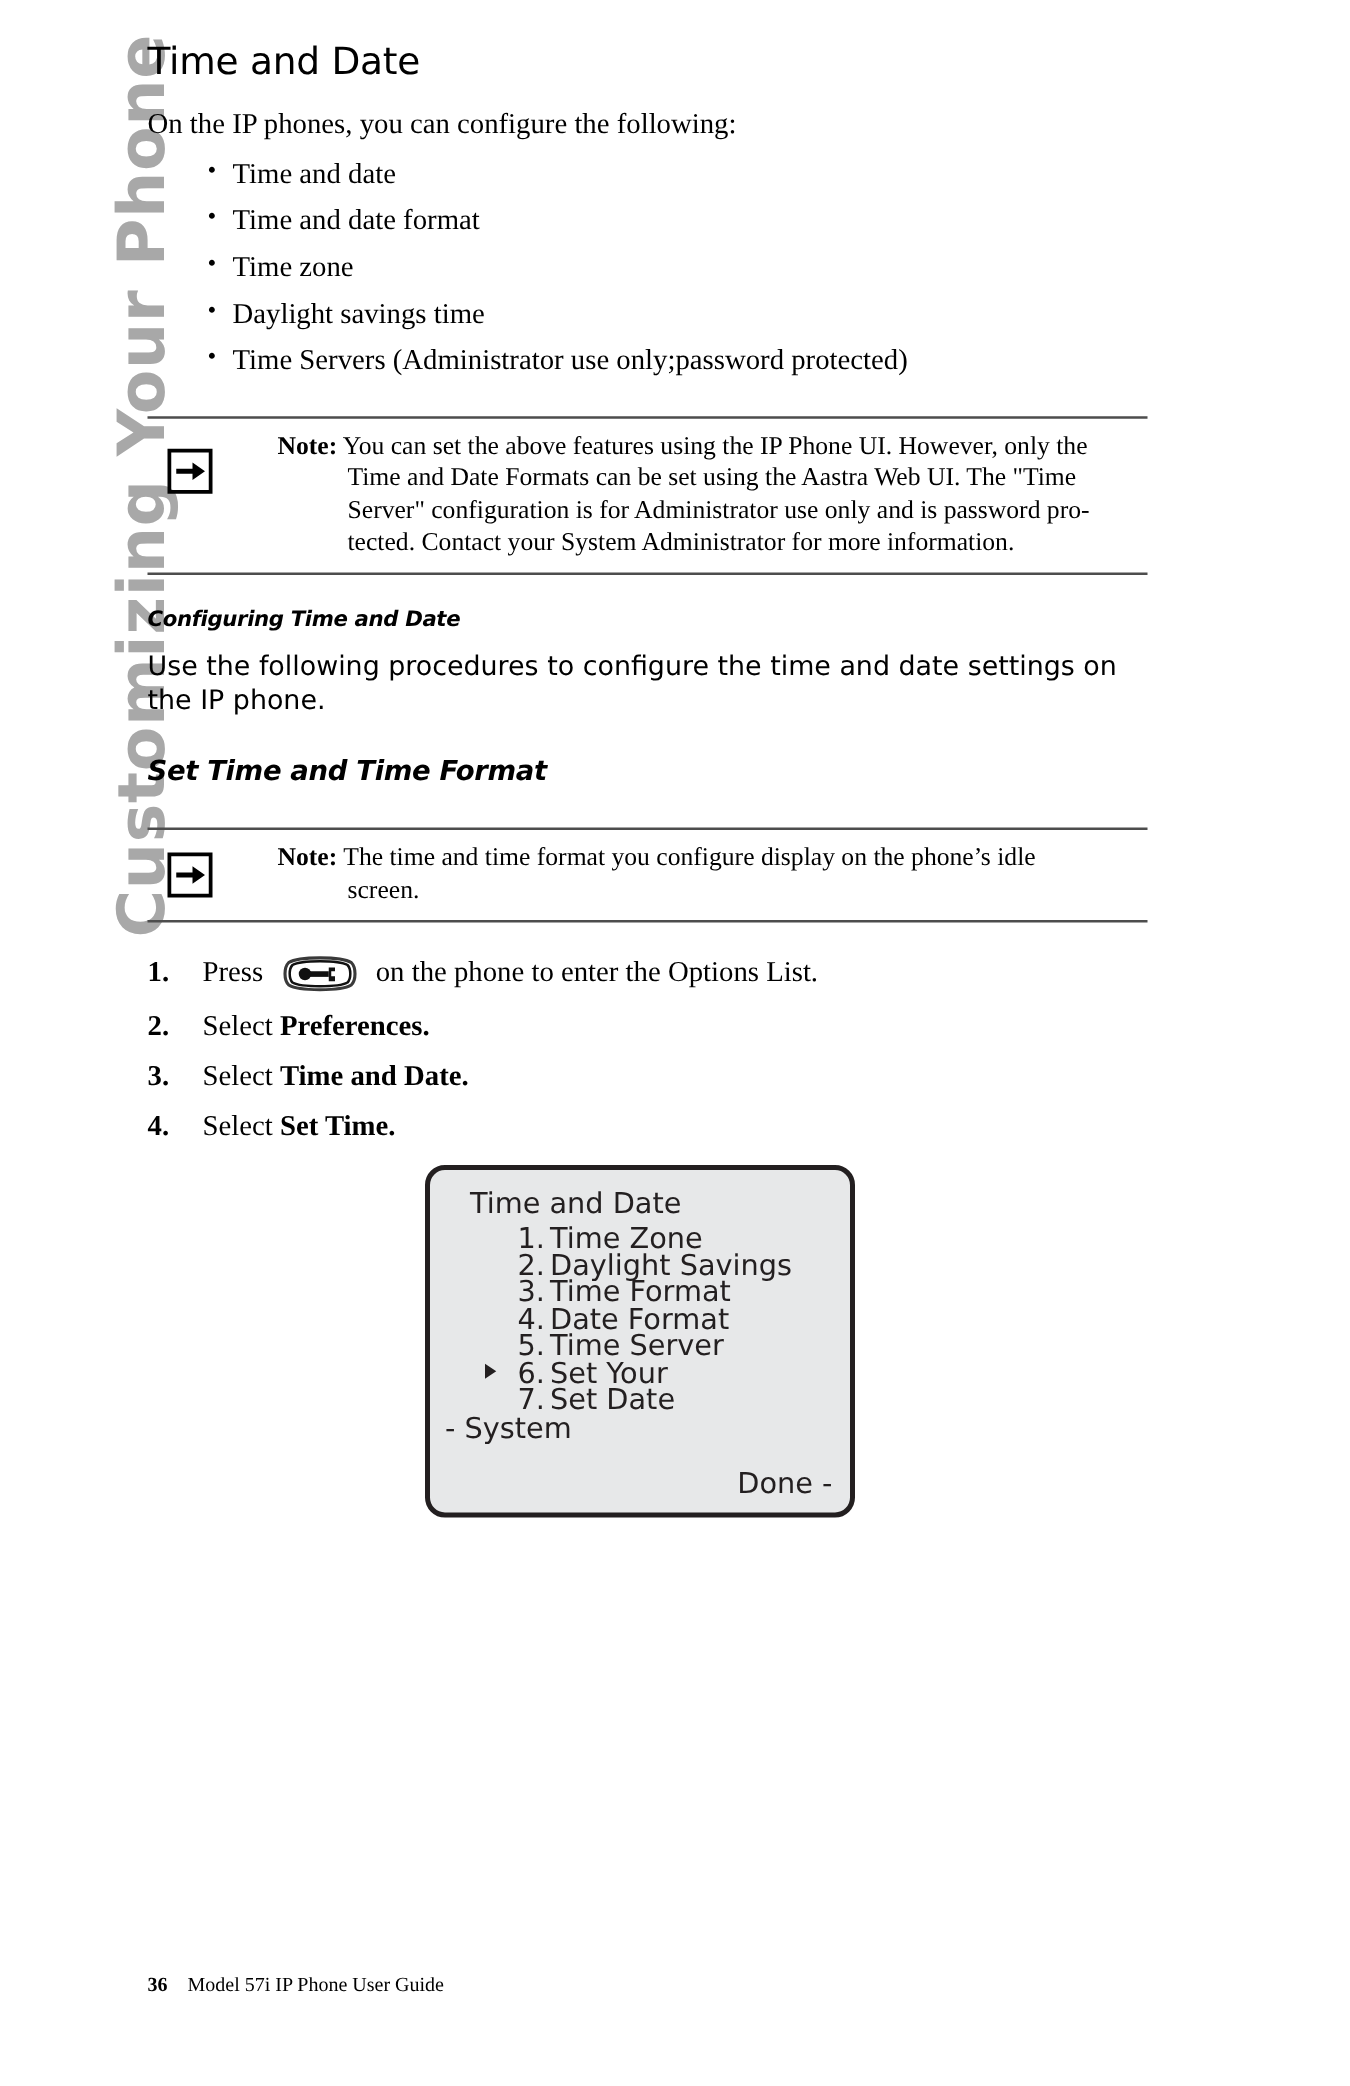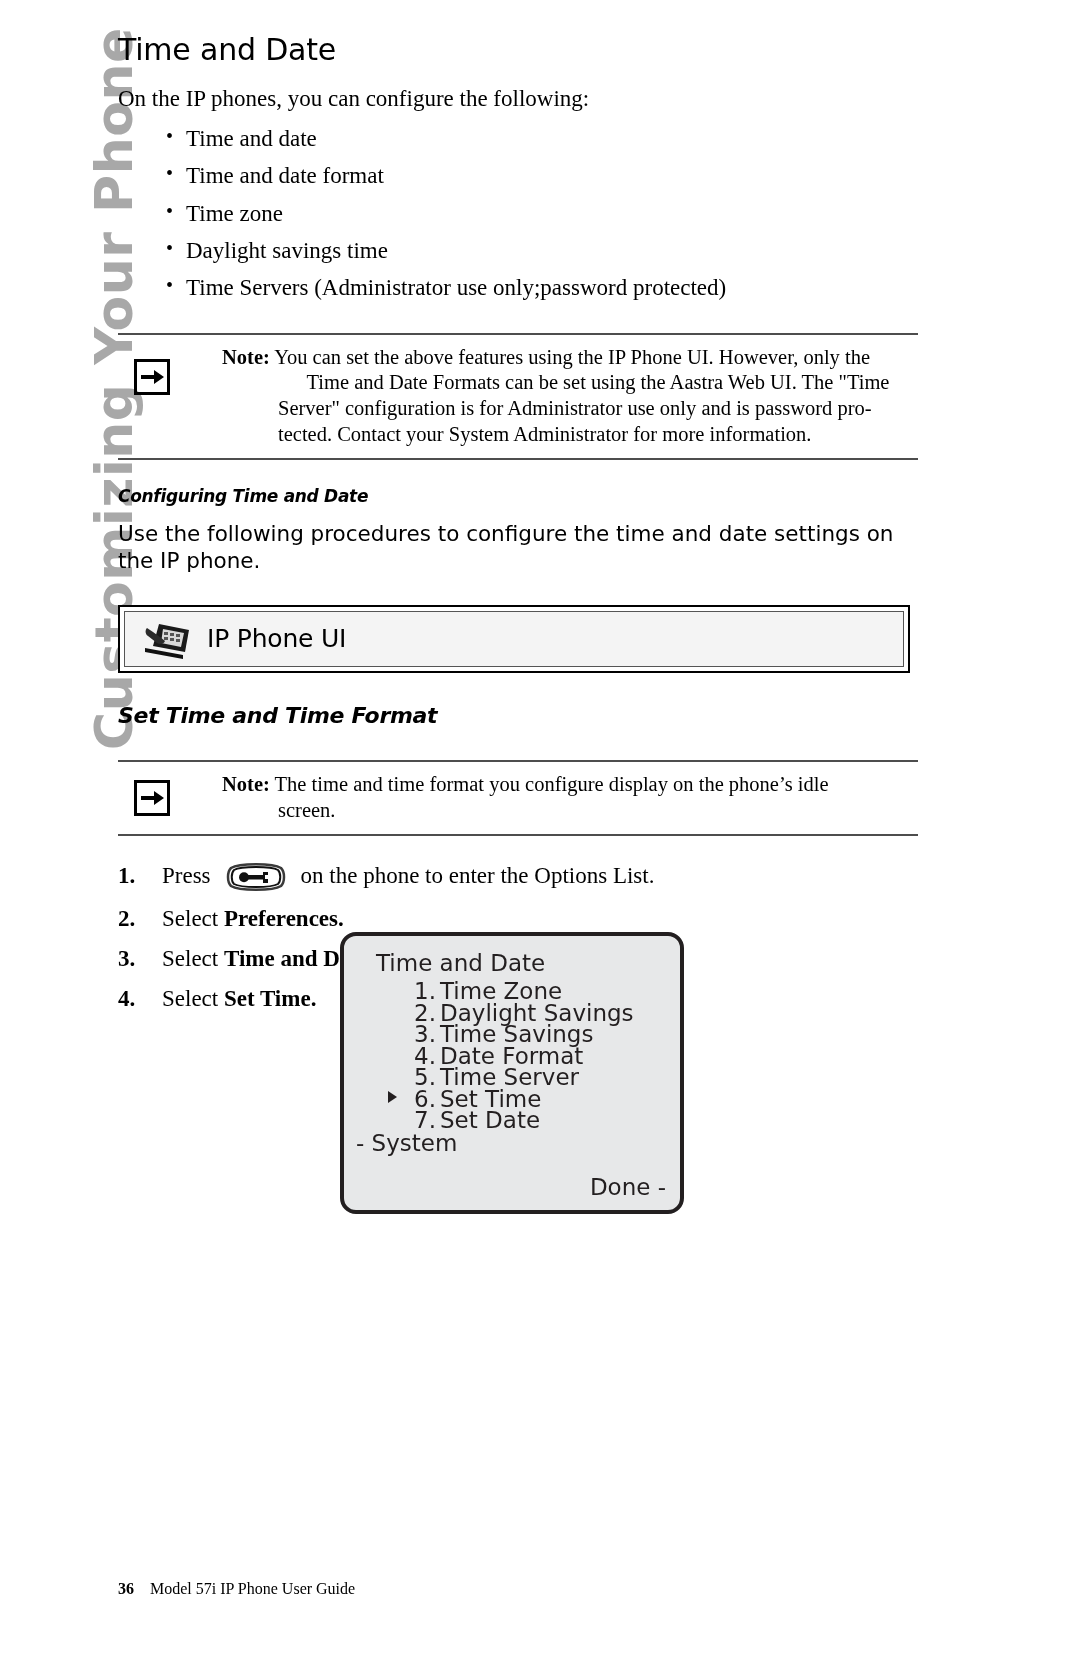--- a/index.html
+++ b/index.html
@@ -308,51 +308,30 @@
 
   <div class="note">
     <div class="note-icon">
       <svg width="30" height="30" viewBox="0 0 30 30" aria-hidden="true">
         <path d="M4 13 H17 V8 L27 15 L17 22 V17 H4 Z" fill="#000"></path>
       </svg>
     </div>
     <div class="note-body">
       <span class="hang"><span class="note-label">Note:</span>
         <span>You can set the above features using the IP Phone UI. However, only the</span></span>
-      <span class="hang" style="padding-left:56px;text-indent:0;text-align:center;"><span>Time and Date Formats can be set using the Aastra Web UI. The "Time</span></span>
+      <span class="hang" style="padding-left:56px;text-indent:0;"><span>Time and Date Formats can be set using the Aastra Web UI. The "Time</span></span>
       <span class="hang" style="padding-left:56px;text-indent:0;"><span>Server" configuration is for Administrator use only and is password pro-</span></span>
       <span class="hang" style="padding-left:56px;text-indent:0;"><span>tected. Contact your System Administrator for more information.</span></span>
     </div>
   </div>
 
   <h2 class="sub-head">Configuring Time and Date</h2>
 
   <p class="body-sans">Use the following procedures to configure the time and date settings on the IP phone.</p>
 
-  <div class="ui-banner">
-    <div class="ui-banner-inner">
-      <span class="phone-icon">
-        <svg width="56" height="46" viewBox="0 0 56 46" aria-hidden="true">
-          <g>
-            <path d="M20 8 L50 14 L46 36 L14 30 Z" fill="#1a1a1a"></path>
-            <path d="M24 13 L45 17 L42 31 L22 27 Z" fill="#d8d8d8"></path>
-            <path d="M8 12 C6 14 6 18 9 20 L18 27 C21 29 25 28 26 25 L21 21 L14 16 Z" fill="#2b2b2b"></path>
-            <path d="M6 32 L44 39 L44 43 L6 36 Z" fill="#111"></path>
-            <rect x="25" y="16" width="4" height="3" fill="#555"></rect>
-            <rect x="31" y="17" width="4" height="3" fill="#555"></rect>
-            <rect x="37" y="18" width="4" height="3" fill="#555"></rect>
-            <rect x="25" y="21" width="4" height="3" fill="#555"></rect>
-            <rect x="31" y="22" width="4" height="3" fill="#555"></rect>
-            <rect x="37" y="23" width="4" height="3" fill="#555"></rect>
-          </g>
-        </svg>
-      </span>
-      <span class="ui-banner-label">IP Phone UI</span>
-    </div>
-  </div>
 
   <h3 class="sub-sub-head">Set Time and Time Format</h3>
 
   <div class="note" style="min-height:74px;">
     <div class="note-icon" style="top:18px;">
       <svg width="30" height="30" viewBox="0 0 30 30" aria-hidden="true">
         <path d="M4 13 H17 V8 L27 15 L17 22 V17 H4 Z" fill="#000"></path>
       </svg>
     </div>
     <div class="note-body">
@@ -393,30 +372,30 @@
 <div class="phone-screen">
   <div class="screen-title">Time and Date</div>
   <div class="screen-menu">
     <div class="screen-menu-item">
       <span class="idx">1.</span><span>Time Zone</span>
     </div>
     <div class="screen-menu-item">
       <span class="idx">2.</span><span>Daylight Savings</span>
     </div>
     <div class="screen-menu-item">
-      <span class="idx">3.</span><span>Time Savings</span>
+      <span class="idx">3.</span><span>Time Format</span>
     </div>
     <div class="screen-menu-item">
       <span class="idx">4.</span><span>Date Format</span>
     </div>
     <div class="screen-menu-item">
       <span class="idx">5.</span><span>Time Server</span>
     </div>
     <div class="screen-menu-item">
-      <span class="marker"></span><span class="idx">6.</span><span>Set Time</span>
+      <span class="marker"></span><span class="idx">6.</span><span>Set Your</span>
     </div>
     <div class="screen-menu-item">
       <span class="idx">7.</span><span>Set Date</span>
     </div>
   </div>
   <div class="softkey-left">- System</div>
   <div class="softkey-right">Done -</div>
 </div>
 
 <div class="footer">

